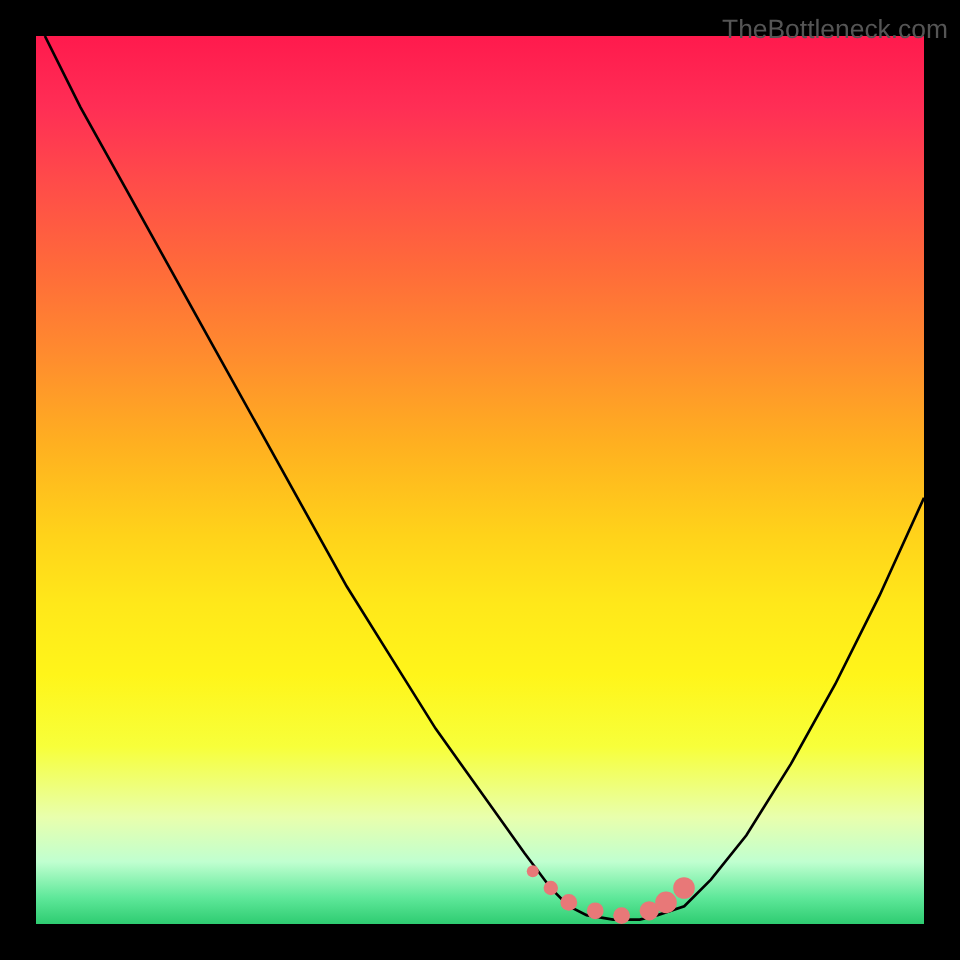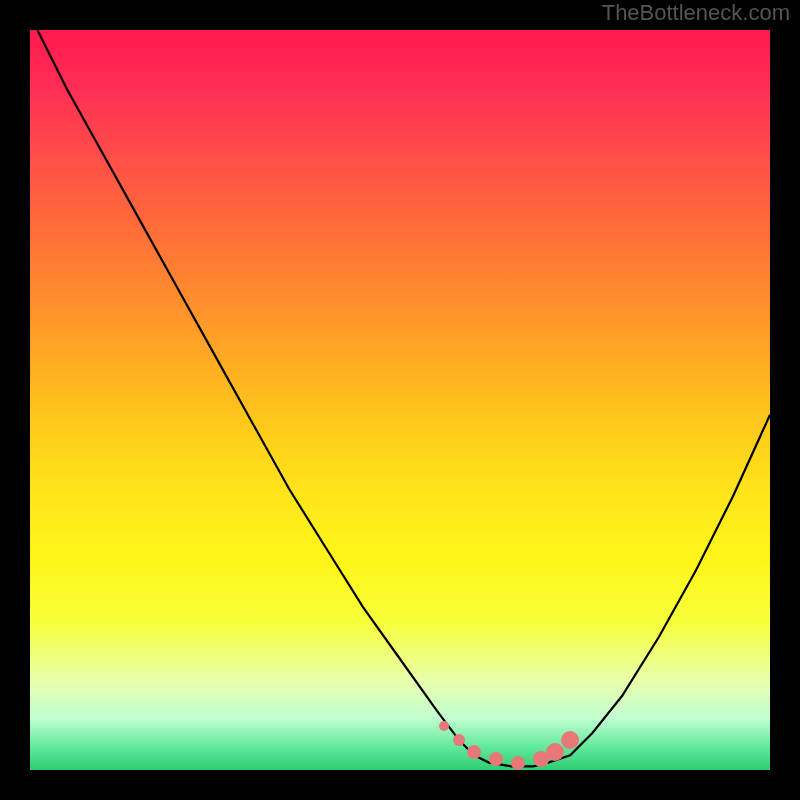--- a/index.html
+++ b/index.html
@@ -6,21 +6,21 @@
   body {
     width: 800px;
     height: 800px;
     background: #000;
     position: relative;
     font-family: Arial, sans-serif;
     overflow: hidden;
   }
   .watermark {
     position: absolute;
-    top: 0;
+    top: 12px;
     right: 10px;
     color: #555;
     font-size: 22px;
     font-weight: 500;
     z-index: 10;
   }
   .plot-area {
     position: absolute;
     left: 30px;
     top: 30px;

